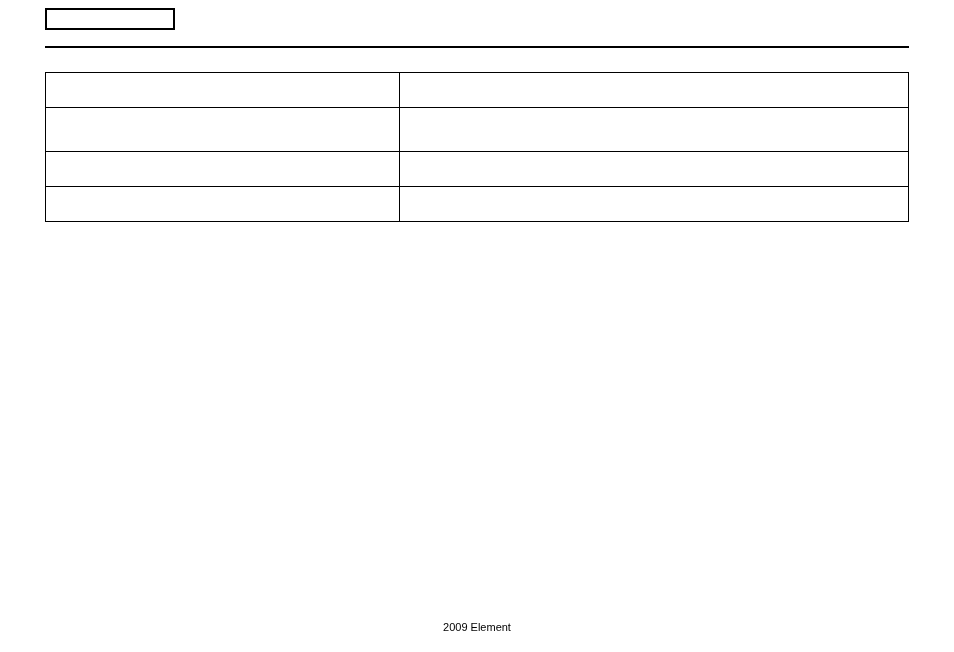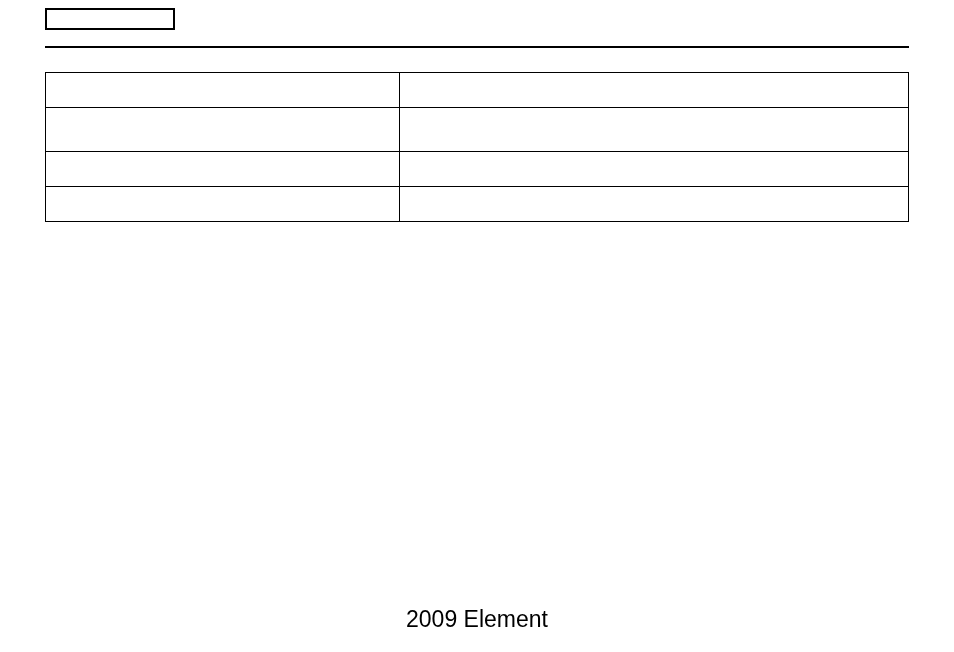--- a/index.html
+++ b/index.html
@@ -56,21 +56,21 @@
     tr.dbl td {
       height: 44px;
     }
     .col-left { width: 41%; }
     .col-right { width: 59%; }
     .footer-text {
       position: absolute;
       bottom: 19px;
       width: 100%;
       text-align: center;
-      font-size: 23px;
+      font-size: 11px;
       color: #000;
     }
   </style>
 </head>
 <body>
 
 <div class="page">
   <div class="top-box"></div>
   <div class="hr-line"></div>
   <div class="table-wrap">

